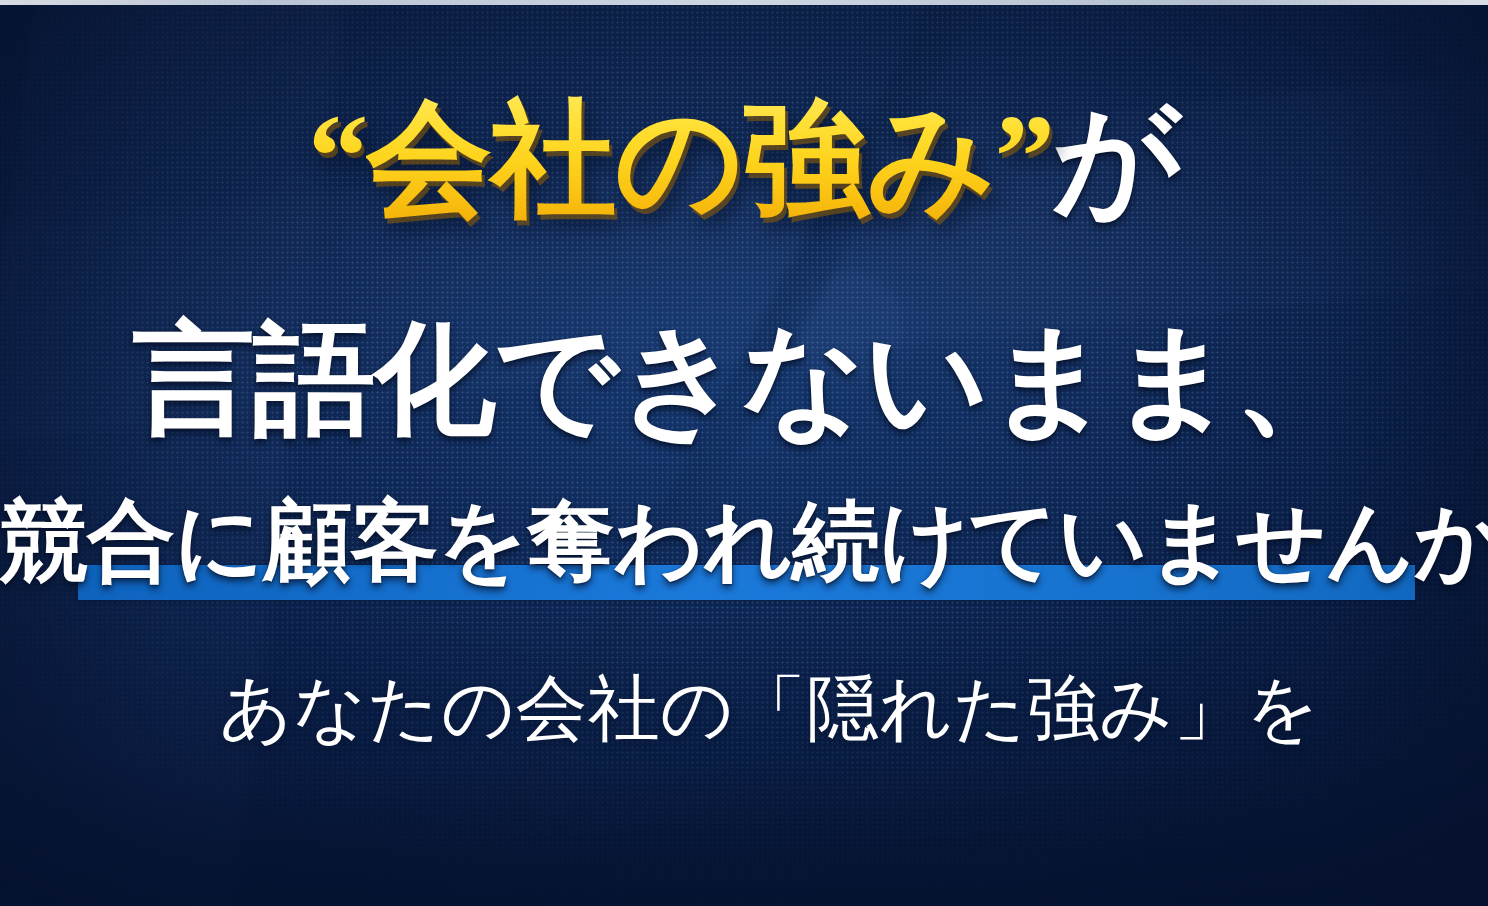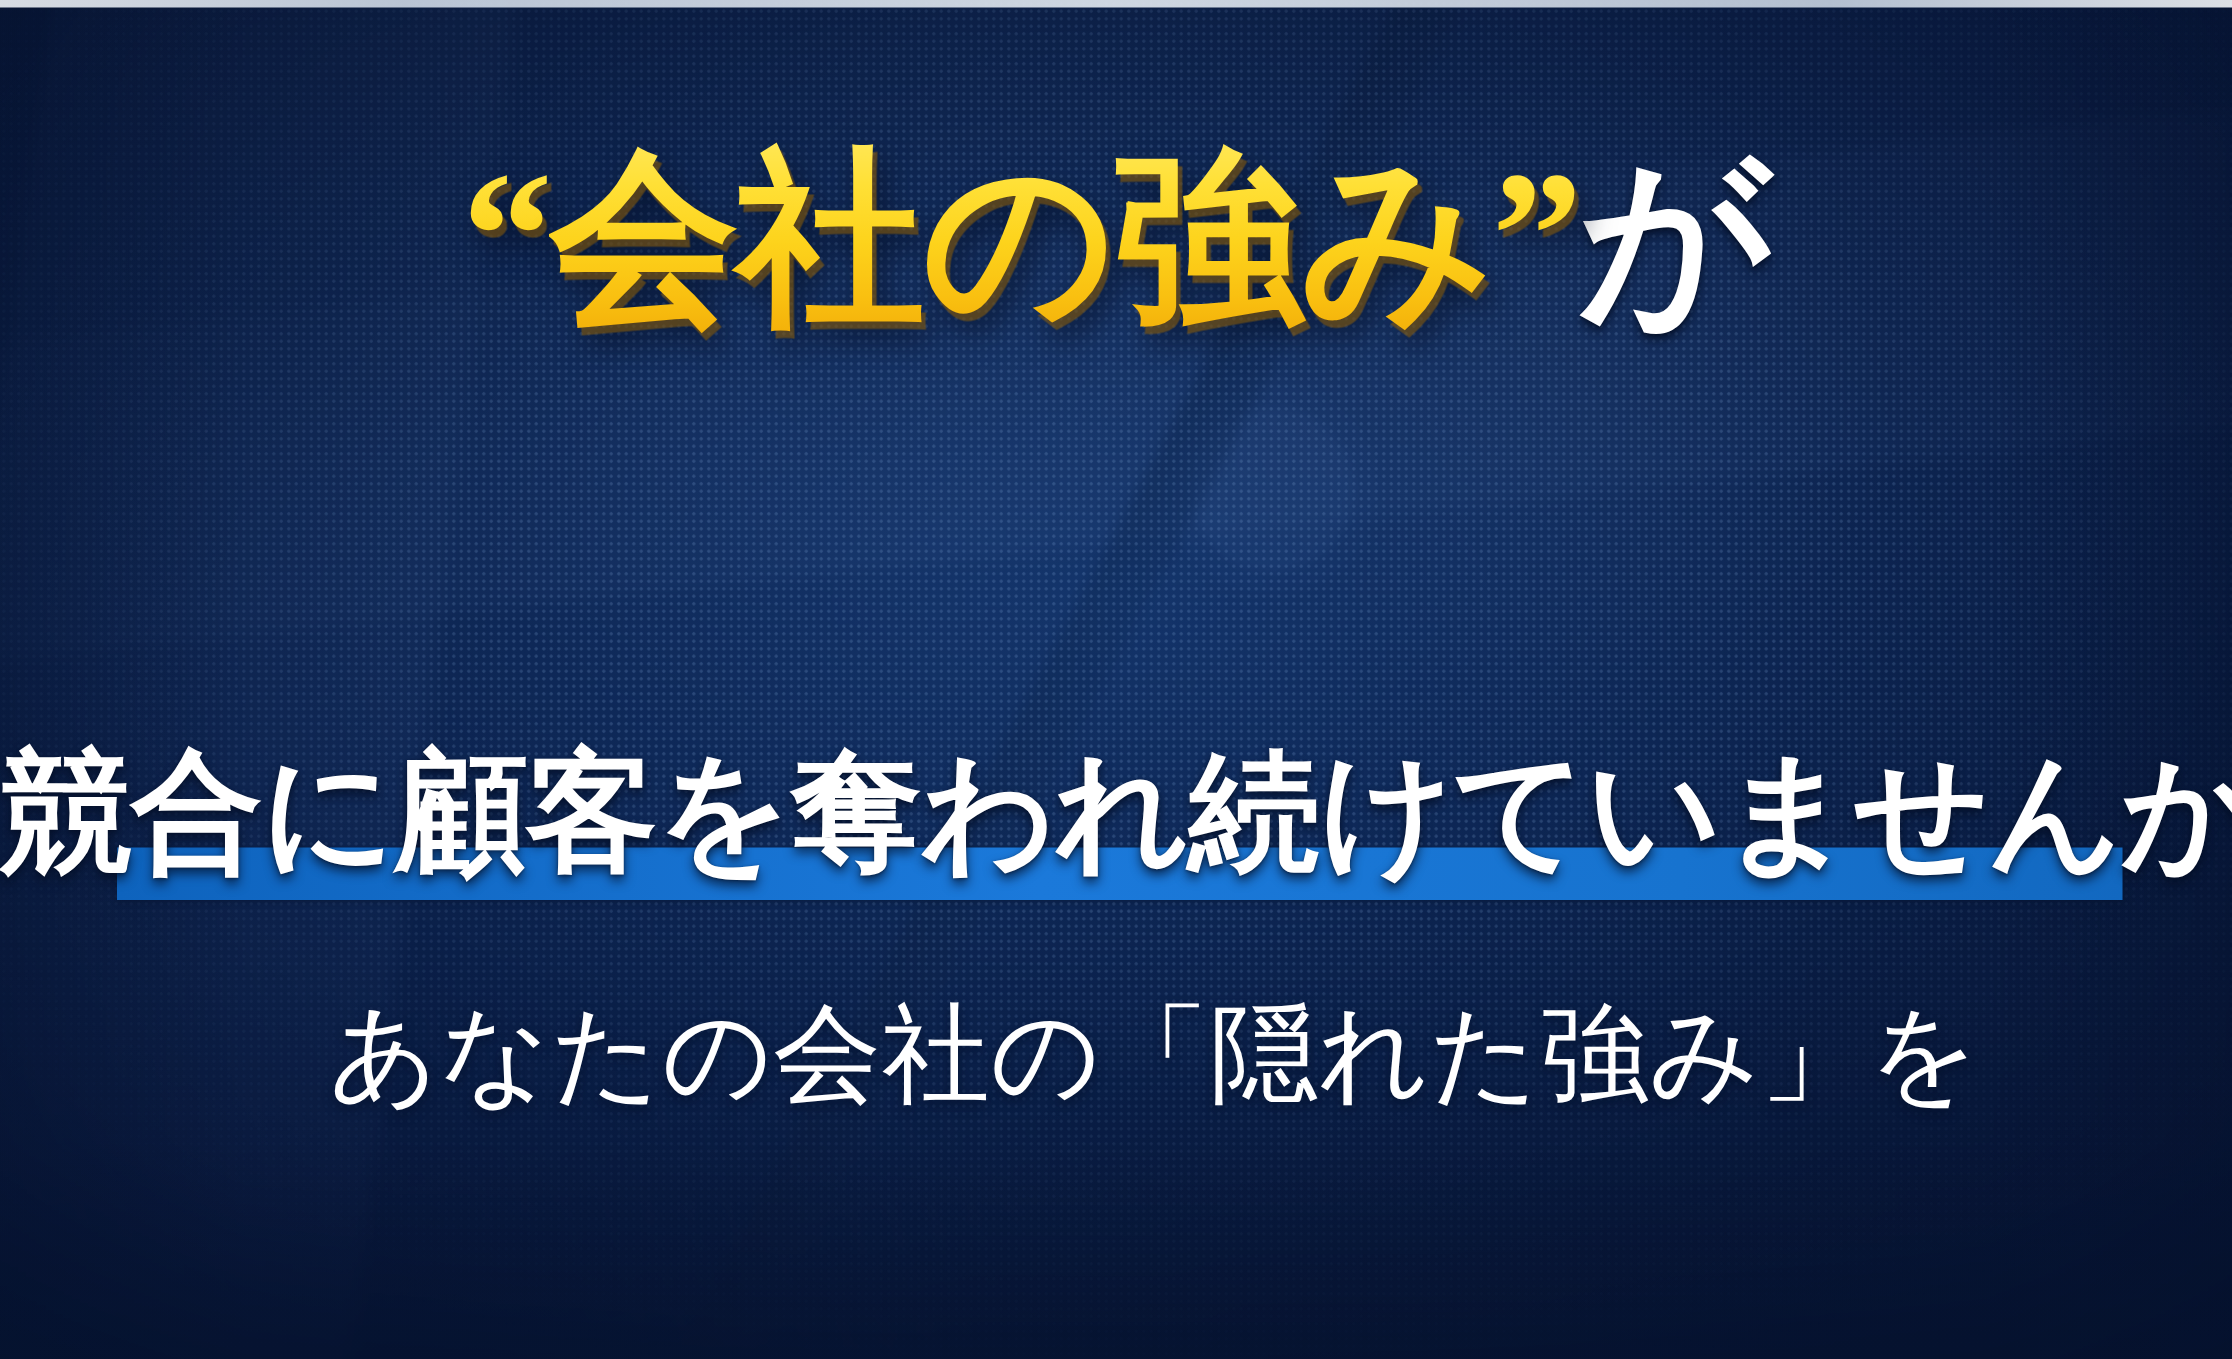--- a/index.html
+++ b/index.html
@@ -187,21 +187,21 @@
   }
 
   
   .sub-line {
     position: absolute;
     left: 16px; right: 0;
     font-size: 72px;
     font-weight: 500;
     letter-spacing: 0.005em;
     color: #ffffff;
-    font-family: Liberation Mono, monospace;
+    font-family: Liberation Sans, sans-serif;
     text-shadow: 0 3px 8px rgba(4,14,36,.60);
     padding-left: 35px;
   }
   #sub1 { top: 672px; }
   #sub2 { top: 784px; }
 
   
   .vignette {
     position: absolute;
     inset: 0;
@@ -226,20 +226,21 @@
 
   <div class="top-strip"></div>
   <div class="vignette"></div>
 
   <div class="content">
 
     <div class="line head-line" id="line1">
       <span class="txt-yellow quote-mark">“</span><span class="txt-yellow">会社の強み</span><span class="txt-yellow quote-mark">”</span><span class="txt-white">が</span>
     </div>
 
+    <div class="line head-line txt-white" id="line2">言語化できないまま、</div>
 
     <div id="line3-wrap">
       <div id="highlight-bar"></div>
       <div class="line txt-white" id="line3">競合に顧客を奪われ続けていませんか？</div>
     </div>
 
     <div class="line sub-line" id="sub1">あなたの会社の「隠れた強み」を</div>
 
   </div>
 </div>

